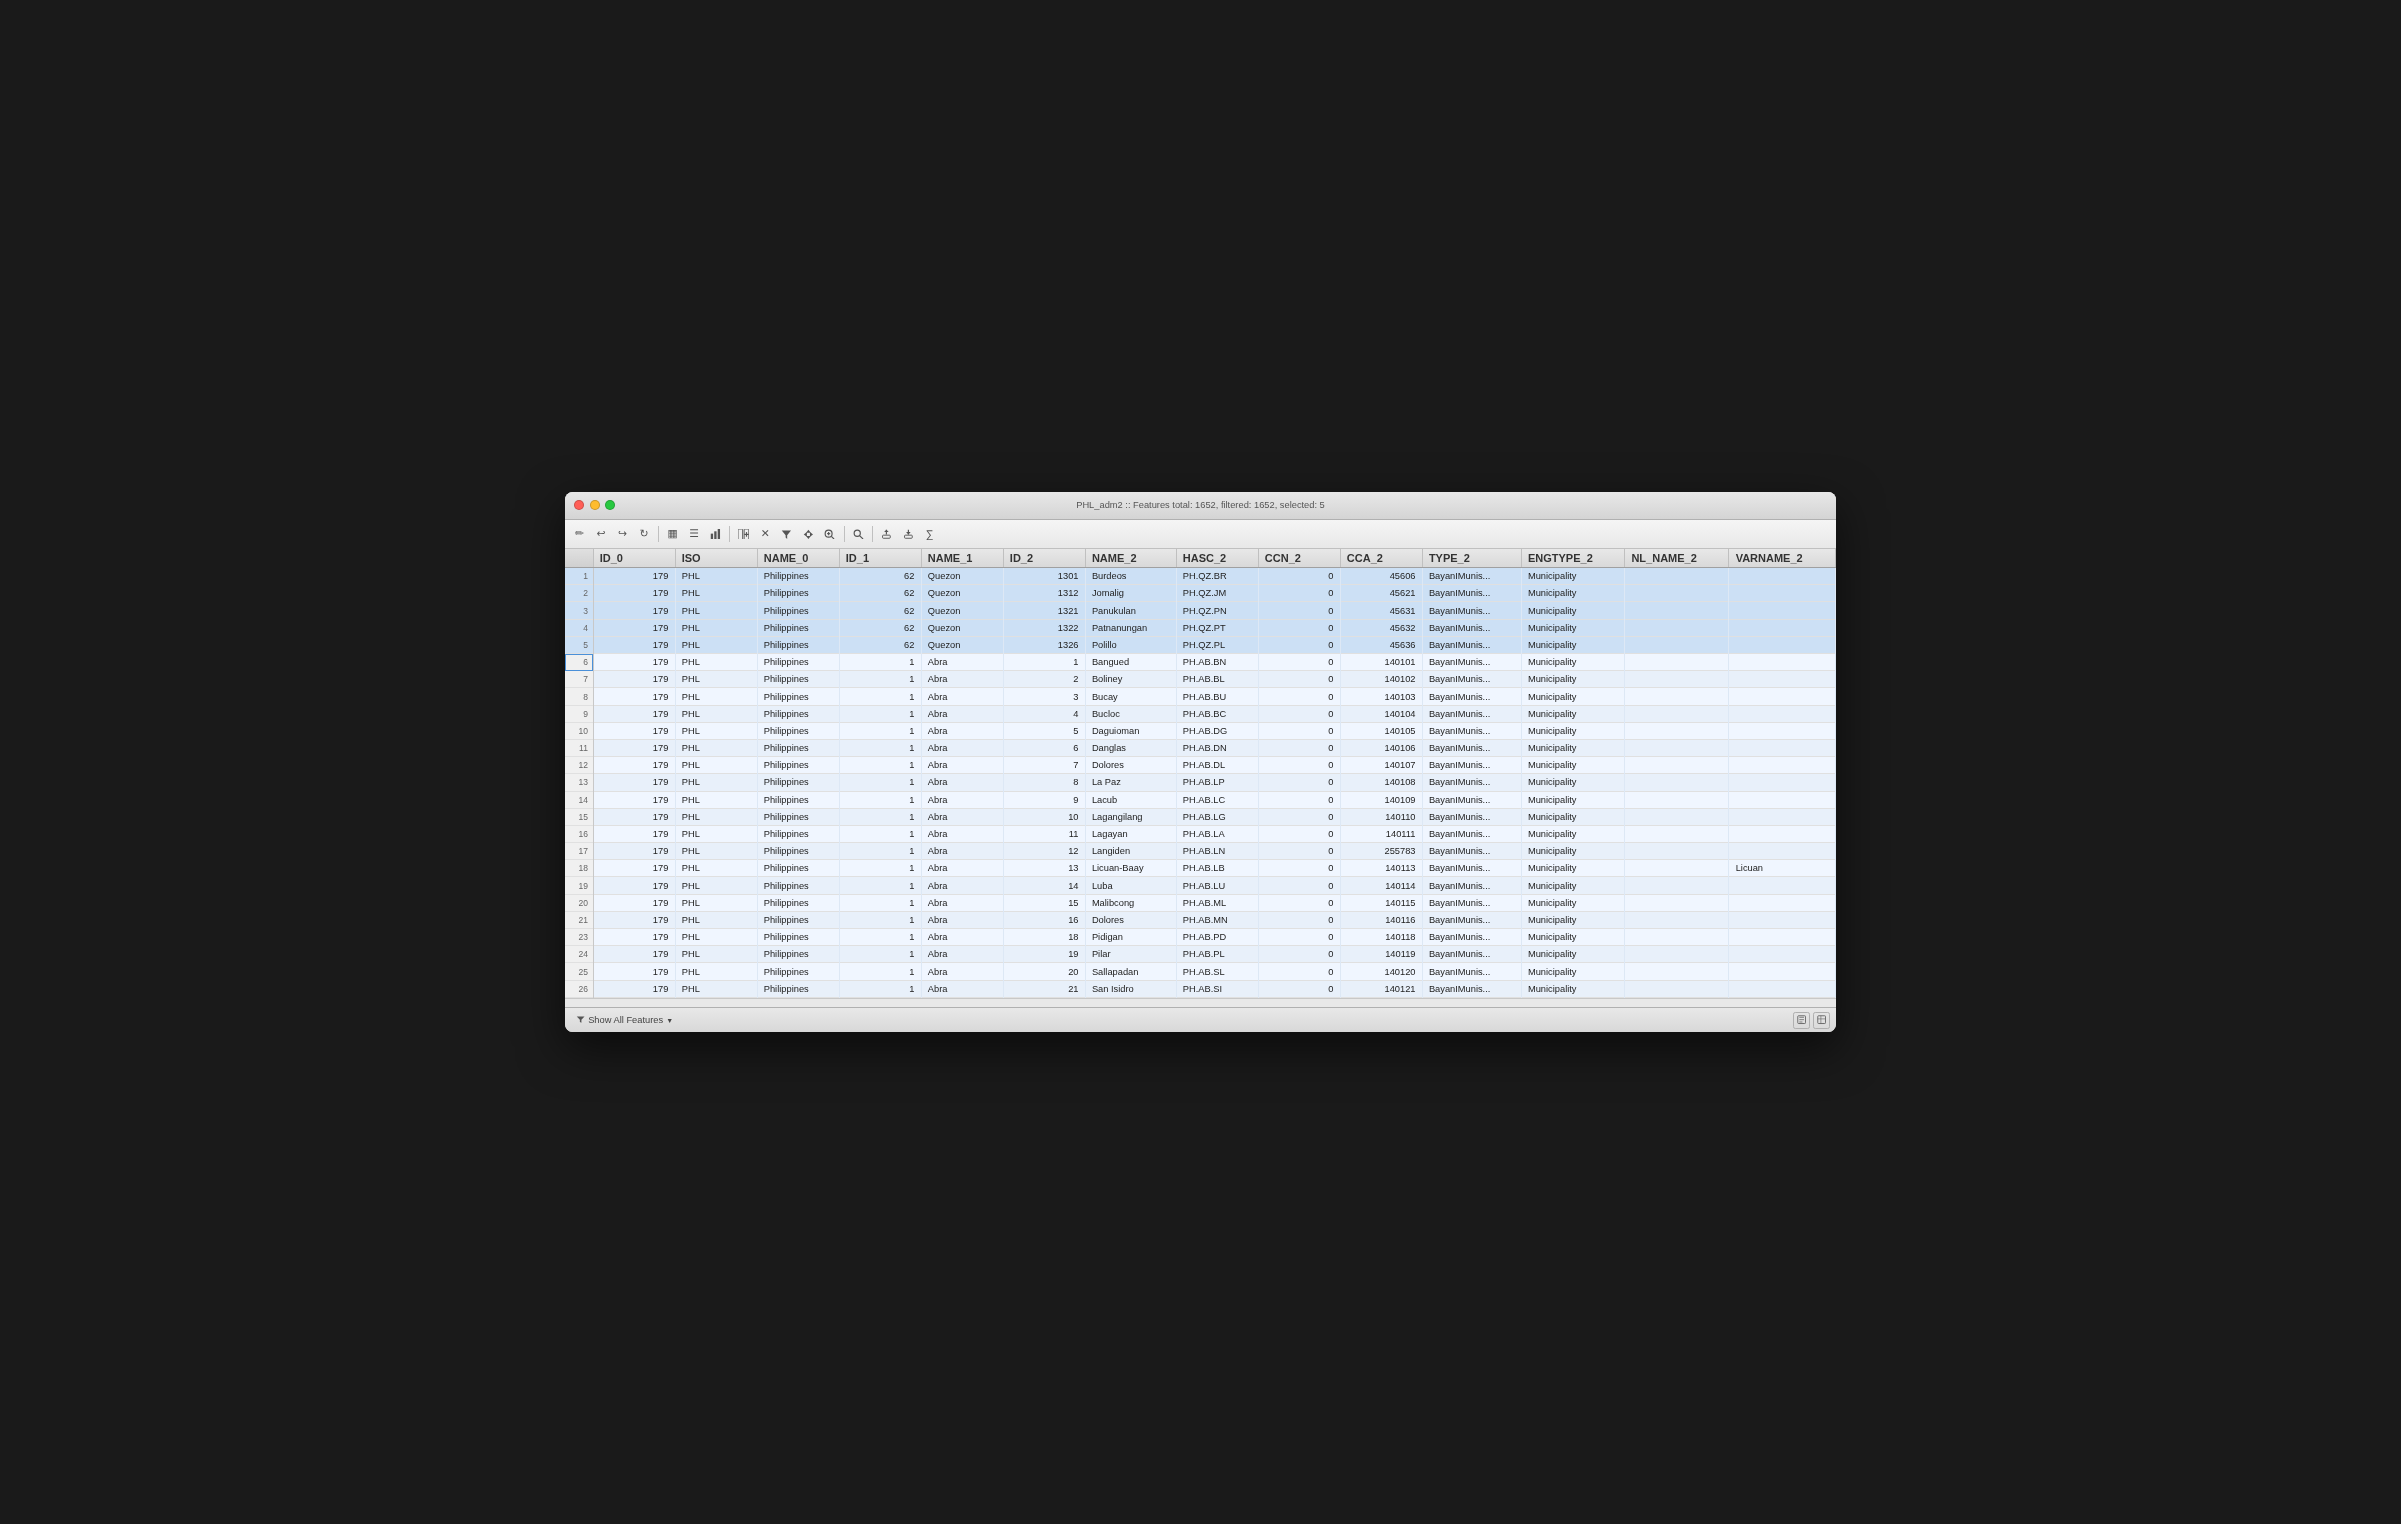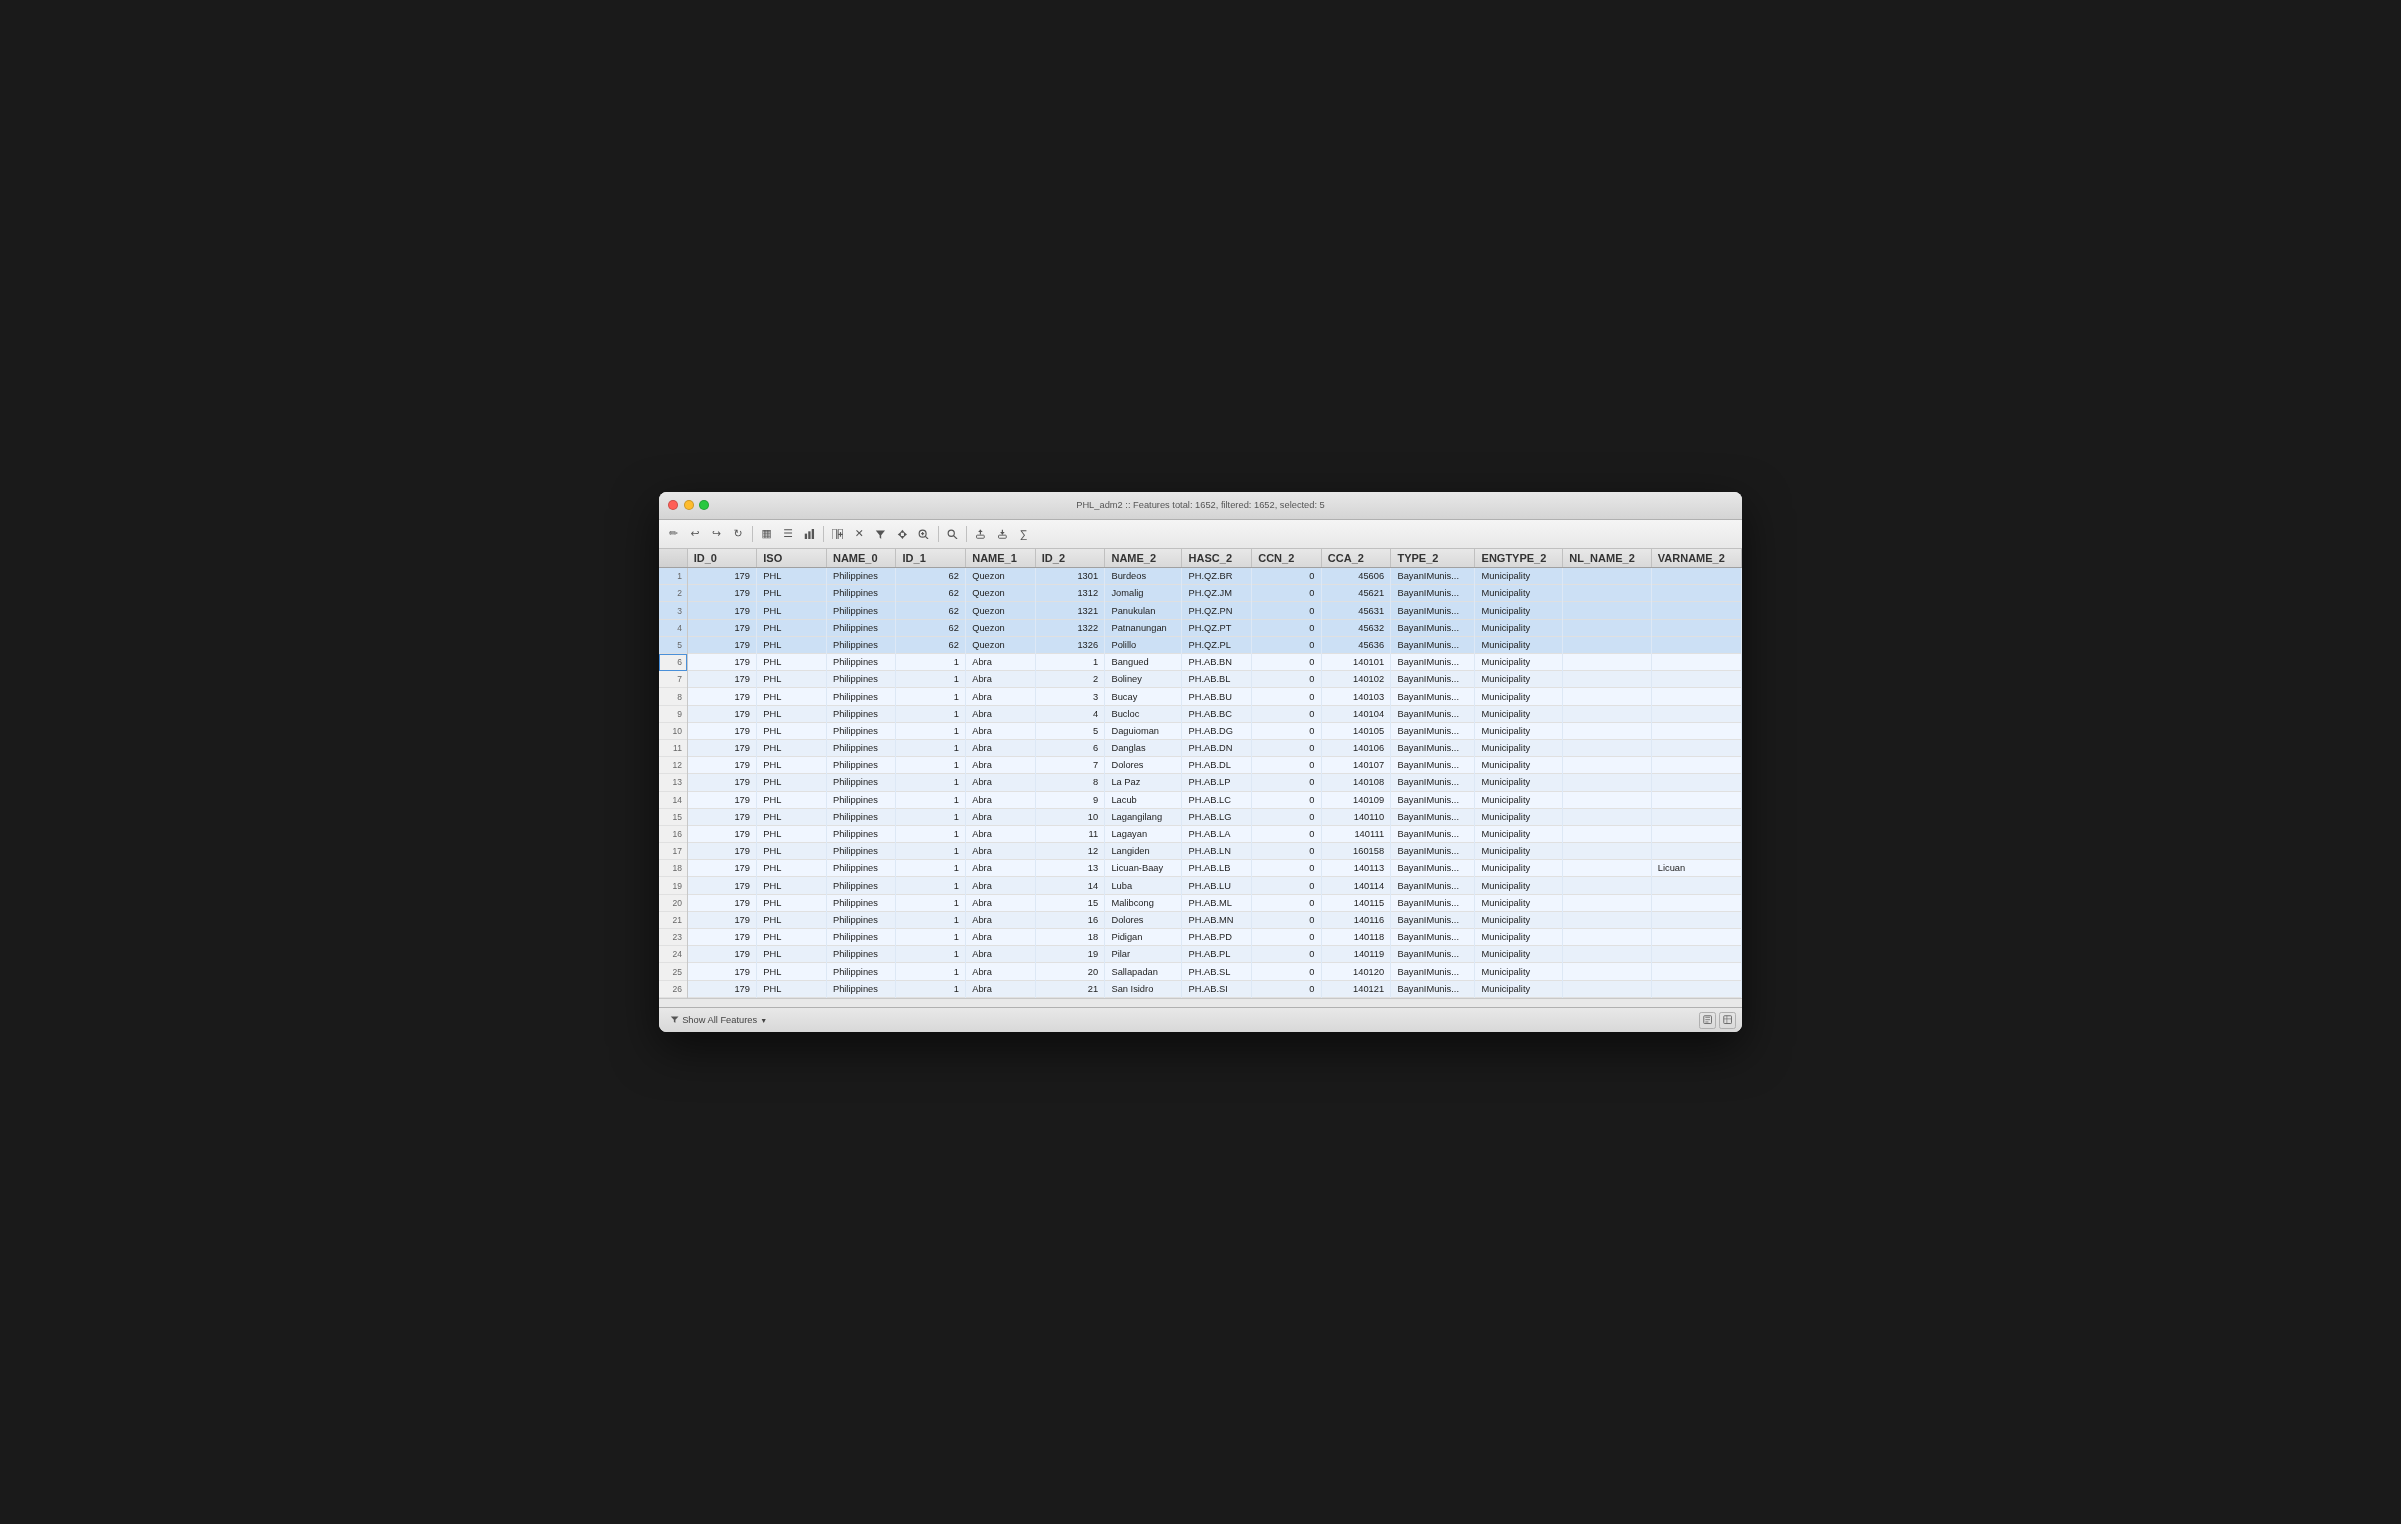--- a/index.html
+++ b/index.html
@@ -5,21 +5,21 @@
     * { box-sizing: border-box; margin: 0; padding: 0; }
     body {
       background: #1a1a1a;
       display: flex;
       justify-content: center;
       align-items: center;
       min-height: 100vh;
       font-family: -apple-system, BlinkMacSystemFont, "Helvetica Neue", Arial, sans-serif;
     }
     .window {
-      width: 1083px;
+      width: 1271px;
       background: #ececec;
       border-radius: 7.7px;
       box-shadow: 0 15.5px 46px rgba(0,0,0,0.6);
       overflow: hidden;
       display: flex;
       flex-direction: column;
     }
     .title-bar {
       background: linear-gradient(to bottom, #e8e8e8, #d4d4d4);
       height: 28px;
@@ -562,21 +562,21 @@
             <td class="row-num">17</td>
             <td class="num-cell">179</td>
             <td>PHL</td>
             <td>Philippines</td>
             <td class="num-cell">1</td>
             <td>Abra</td>
             <td class="num-cell">12</td>
             <td>Langiden</td>
             <td>PH.AB.LN</td>
             <td class="num-cell">0</td>
-            <td class="num-cell">160158</td>
+            <td class="num-cell">255783</td>
             <td>BayanIMunis...</td>
             <td>Municipality</td>
             <td></td>
             <td></td>
           </tr>
           <tr>
             <td class="row-num">18</td>
             <td class="num-cell">179</td>
             <td>PHL</td>
             <td>Philippines</td>

